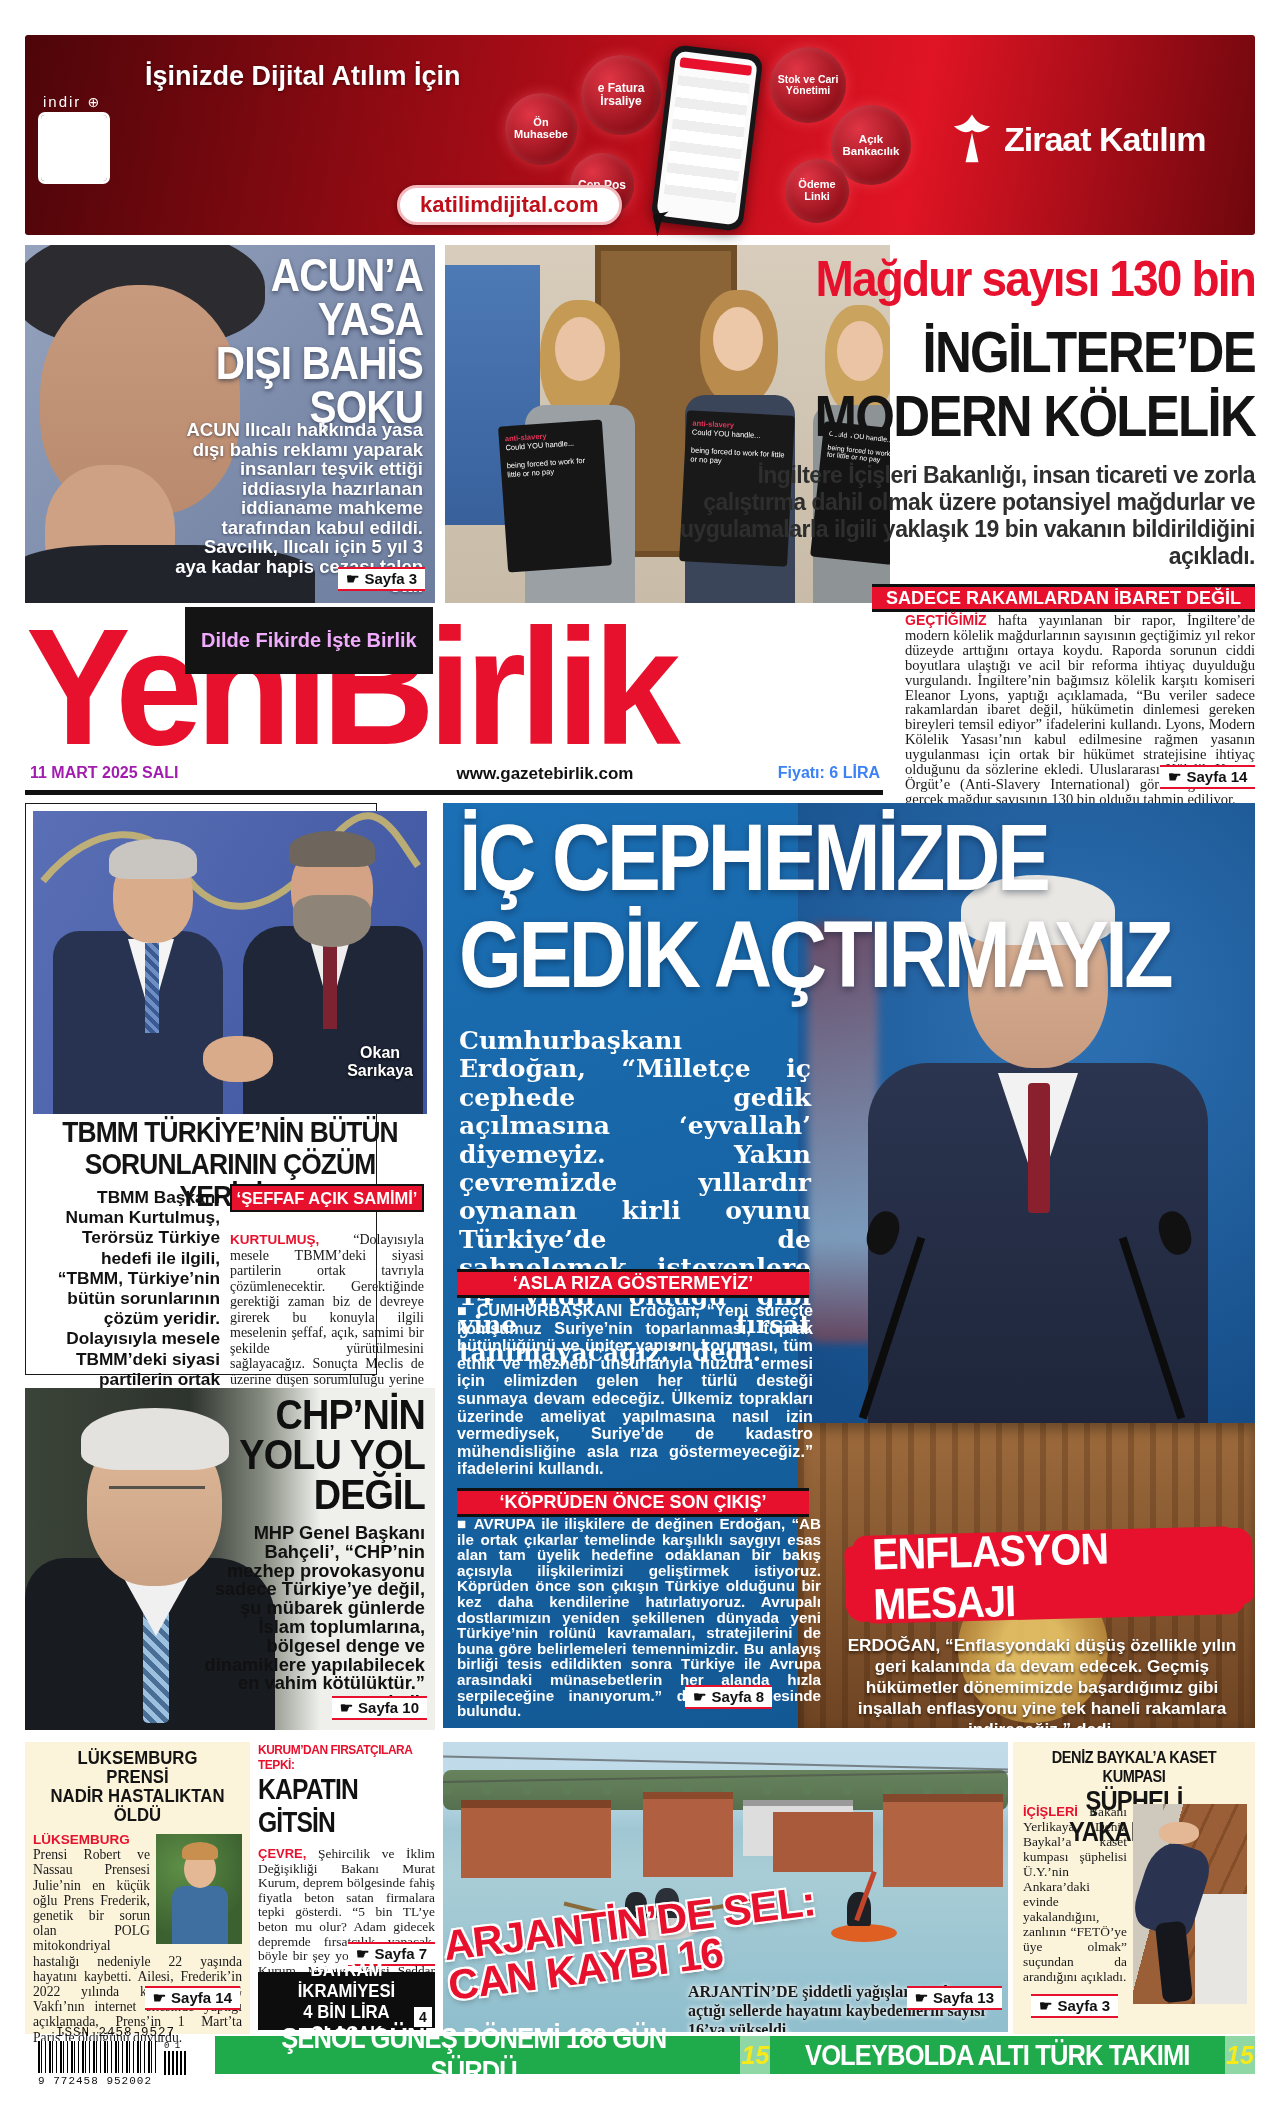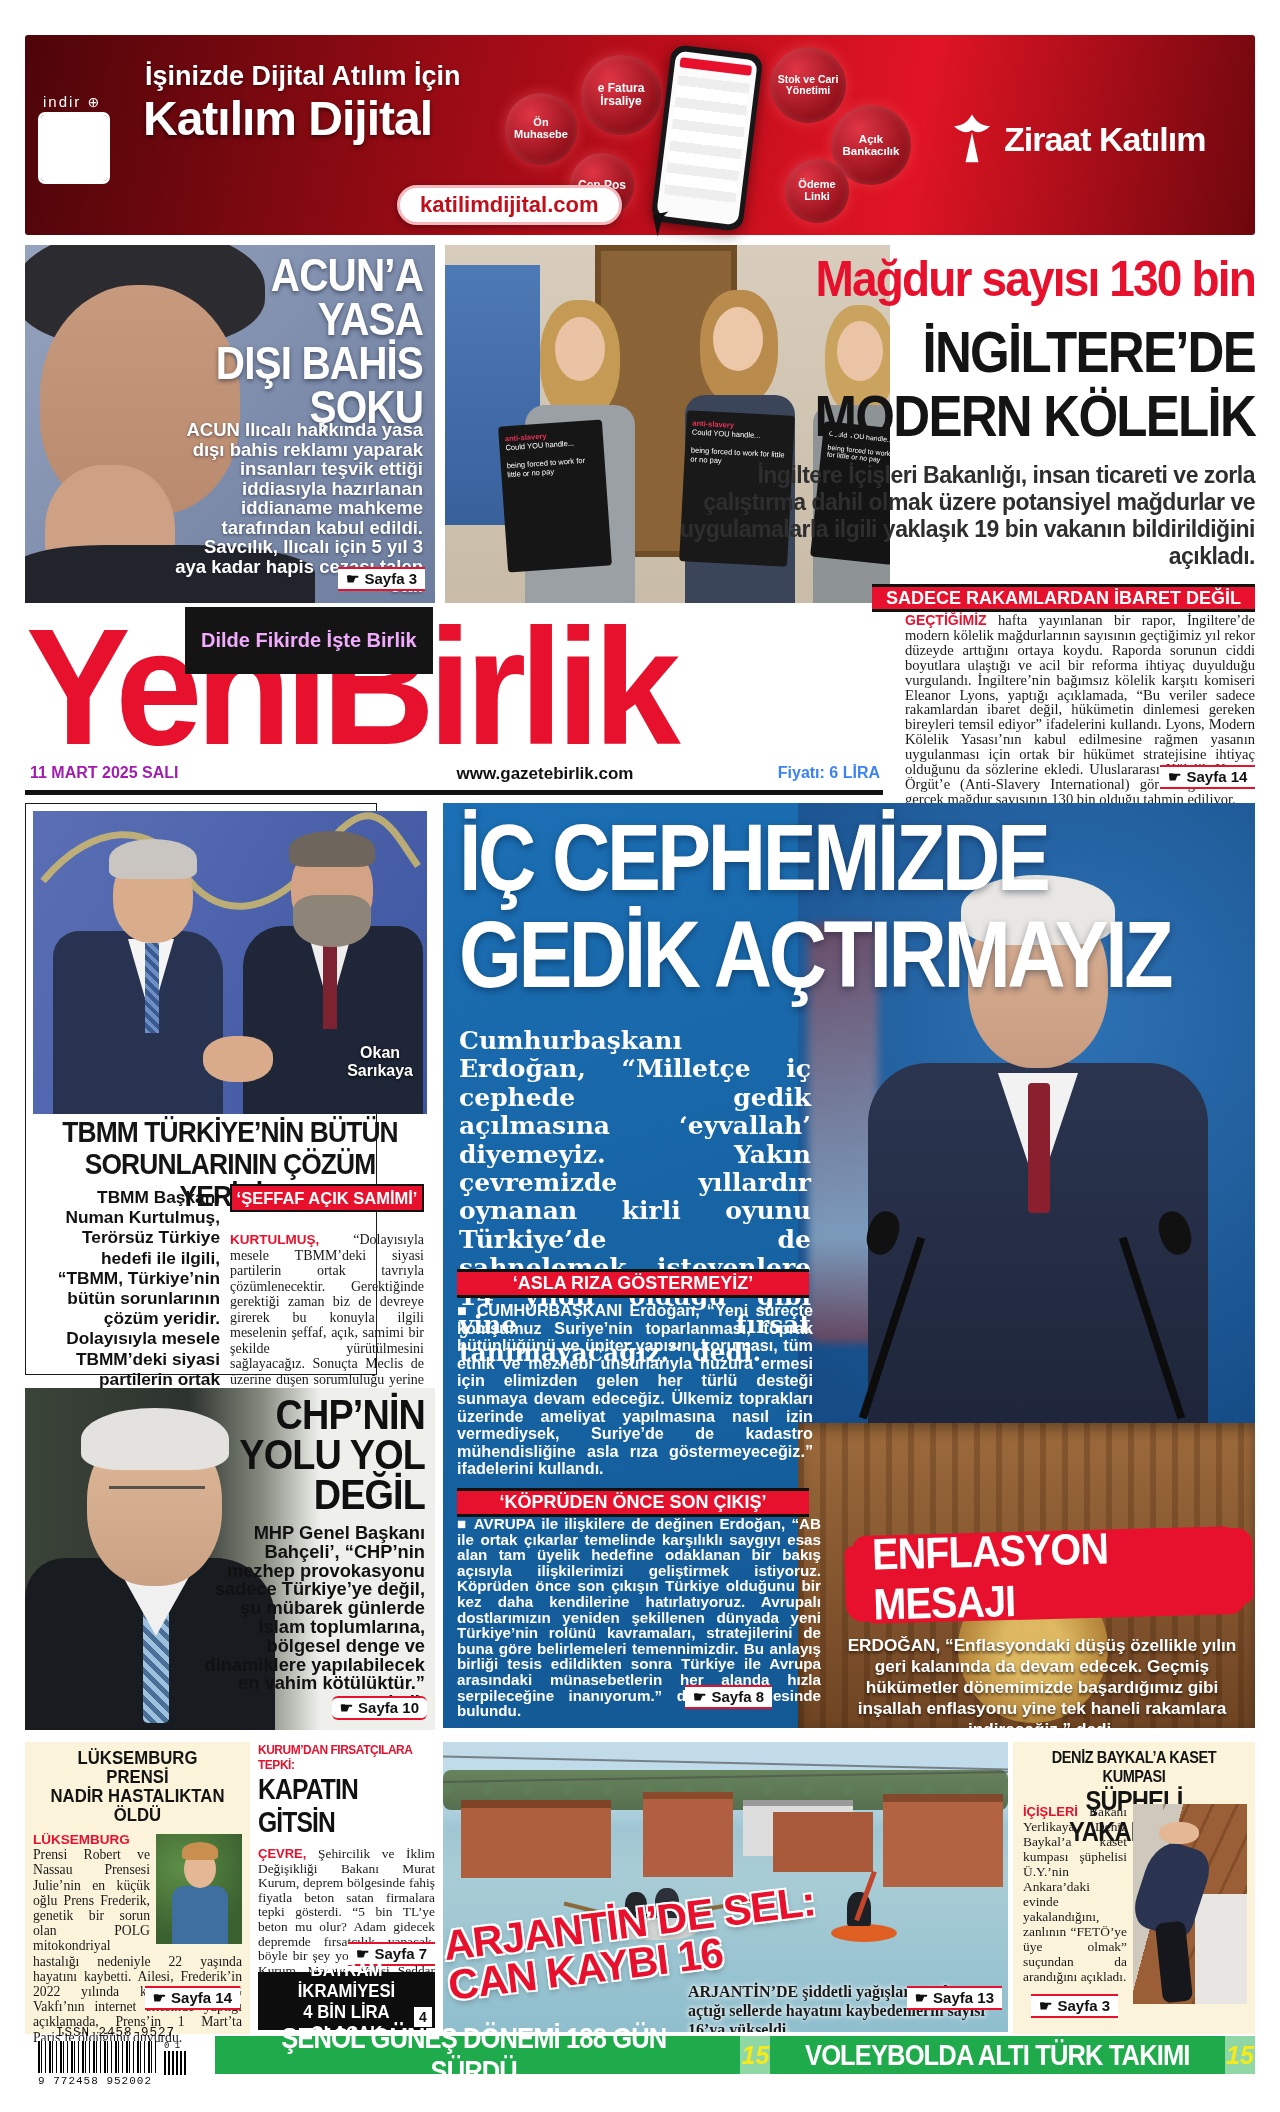--- a/index.html
+++ b/index.html
@@ -36,21 +36,20 @@
               background:linear-gradient(100deg,#4d0509 0%,#8c0a12 28%,#c40f1c 55%,#e01424 72%,#6e070d 100%);
               border-radius:3px;color:#fff;">
     <div class="abs" style="left:18px;top:58px;font-size:15px;letter-spacing:2px;">
       <span>indir</span>
       <span style="font-size:14px;">⊕</span>
     </div>
     <div class="abs" style="left:16px;top:80px;width:66px;height:66px;background:#fff;border-radius:4px;
                 background-image:repeating-linear-gradient(0deg,#111 0 3px,#fff 3px 7px),repeating-linear-gradient(90deg,#111 0 3px,#fff 3px 7px);
                 background-blend-mode:screen;outline:3px solid #fff;"></div>
     <div class="abs hl" style="left:120px;top:26px;font-size:27px;text-shadow:0 1px 3px rgba(0,0,0,.5);">İşinizde Dijital Atılım İçin</div>
-    <div class="abs hl" style="left:118px;top:56px;font-size:48px;letter-spacing:-1px;text-shadow:0 2px 4px rgba(0,0,0,.55);">Katılım Dijital</div>
 
     <div class="abs bub" style="left:480px;top:58px;width:72px;height:72px;font-size:11px;">
       <span>Ön Muhasebe</span>
       </div>
     <div class="abs bub" style="left:556px;top:20px;width:80px;height:80px;font-size:12px;">
       <span>e Fatura İrsaliye</span>
       </div>
     <div class="abs bub" style="left:545px;top:118px;width:64px;height:64px;font-size:12px;">
       <span>Cep Pos</span>
       </div>
@@ -243,21 +242,21 @@
     <div class="shape" style="left:0px;top:170px;width:250px;height:172px;background:#181b20;border-radius:40px 60px 0 0;"></div>
     <div class="shape" style="left:118px;top:195px;width:26px;height:140px;background:repeating-linear-gradient(45deg,#9cc0de 0 5px,#4a6f96 5px 10px);border-radius:5px;"></div>
     <div class="shape" style="left:92px;top:178px;width:78px;height:70px;background:#f0f0f0;clip-path:polygon(0 0,100% 0,50% 100%);"></div>
     <div class="shape" style="left:62px;top:38px;width:135px;height:160px;background:linear-gradient(#dfb89a,#caa183);border-radius:46%;"></div>
     <div class="shape" style="left:56px;top:20px;width:148px;height:62px;background:#e4e2df;border-radius:50% 50% 26% 26%;"></div>
     <div class="shape" style="left:84px;top:98px;width:96px;height:22px;border-top:3px solid #55524c;"></div>
     <div class="abs hl pre condR" style="right:10px;top:6px;width:255px;text-align:right;font-size:43px;line-height:40px;color:#101010;letter-spacing:-1px;">CHP’NİN
 YOLU YOL
 DEĞİL</div>
     <div class="abs hl" style="right:10px;top:136px;width:222px;text-align:right;font-size:18.3px;line-height:18.8px;color:#111;">MHP Genel Başkanı Bahçeli’, “CHP’nin mezhep provokasyonu sadece Türkiye’ye değil, şu mübarek günlerde İslam toplumlarına, bölgesel denge ve dinamiklere yapılabilecek en vahim kötülüktür.” dedi.</div>
-    <span class="sayfa abs" style="right:8px;bottom:10px;border-radius:6px;">
+    <span class="sayfa abs" style="right:8px;bottom:10px;">
       <span class="hand">☛</span><span>Sayfa 10</span>
     </span>
   </div>
 
   <div class="abs" style="left:25px;top:1742px;width:225px;height:292px;background:#fbf3da;box-sizing:border-box;padding:6px 8px;">
     <div class="hl pre condC" style="text-align:center;font-size:19px;line-height:19px;color:#141414;">LÜKSEMBURG PRENSİ
 NADİR HASTALIKTAN ÖLDÜ</div>
     <div class="serif just" style="margin-top:8px;font-size:13.7px;line-height:15.2px;color:#1a1a1a;">
       <span class="ph" style="float:right;position:relative;width:86px;height:110px;margin:2px 0 4px 6px;
                   background:radial-gradient(circle at 30% 30%,#5d8f47,#3c6130 70%);">

